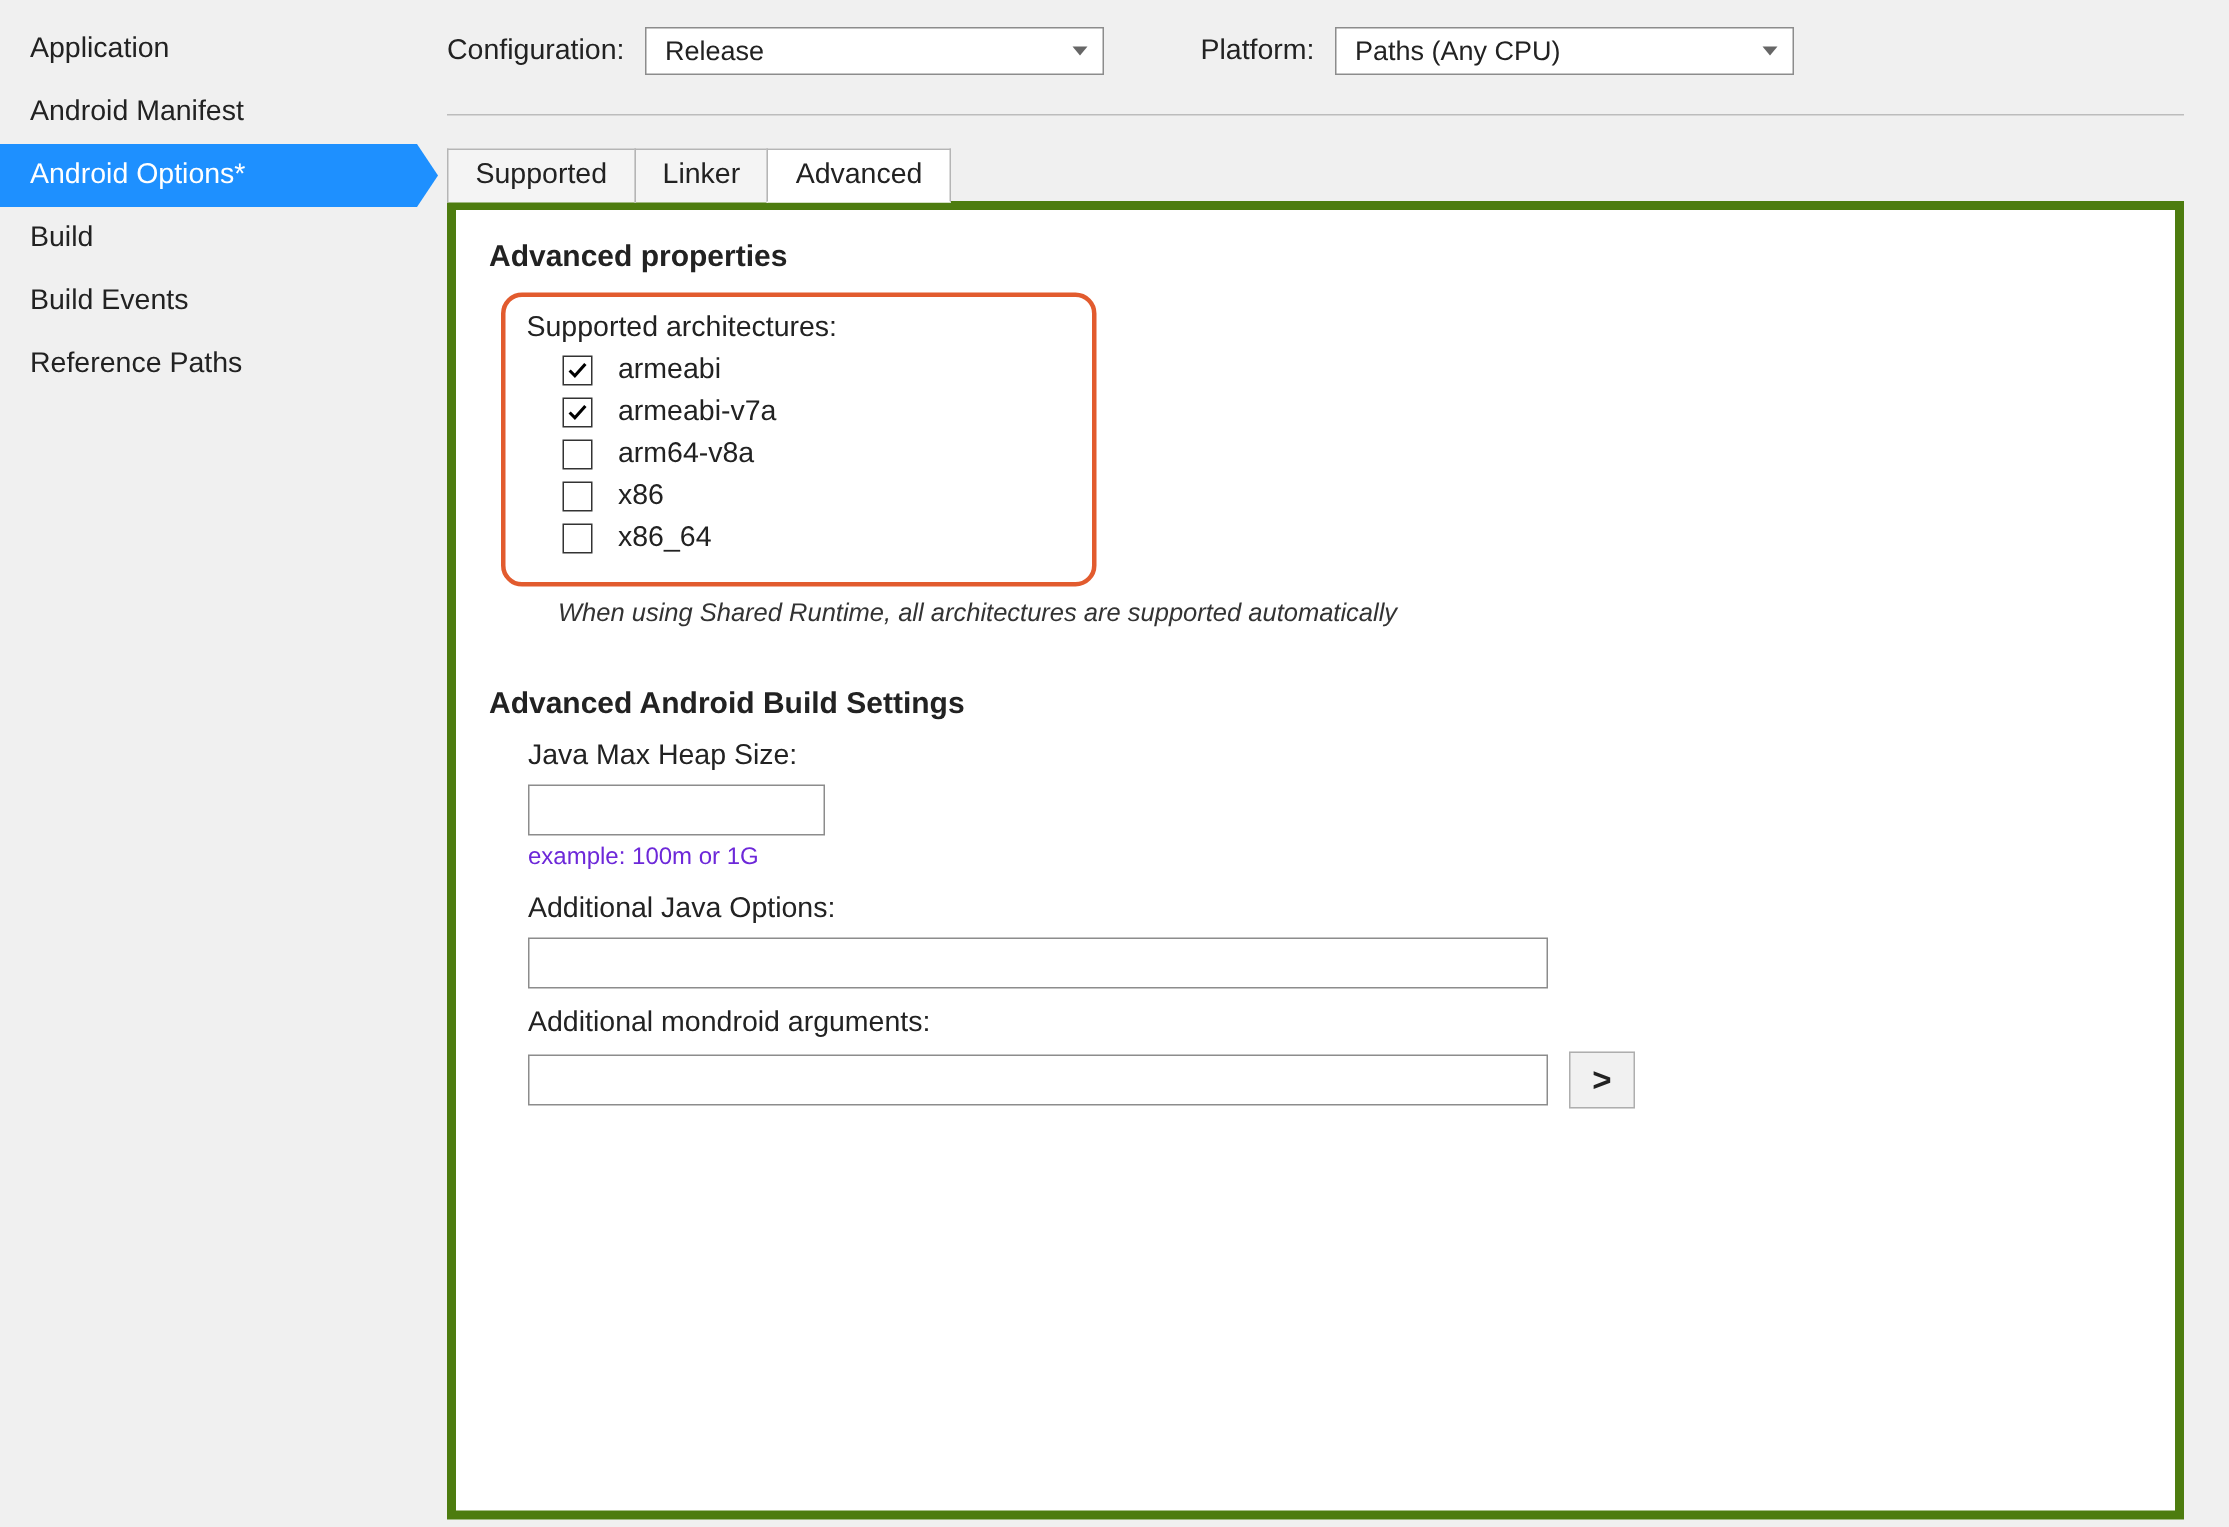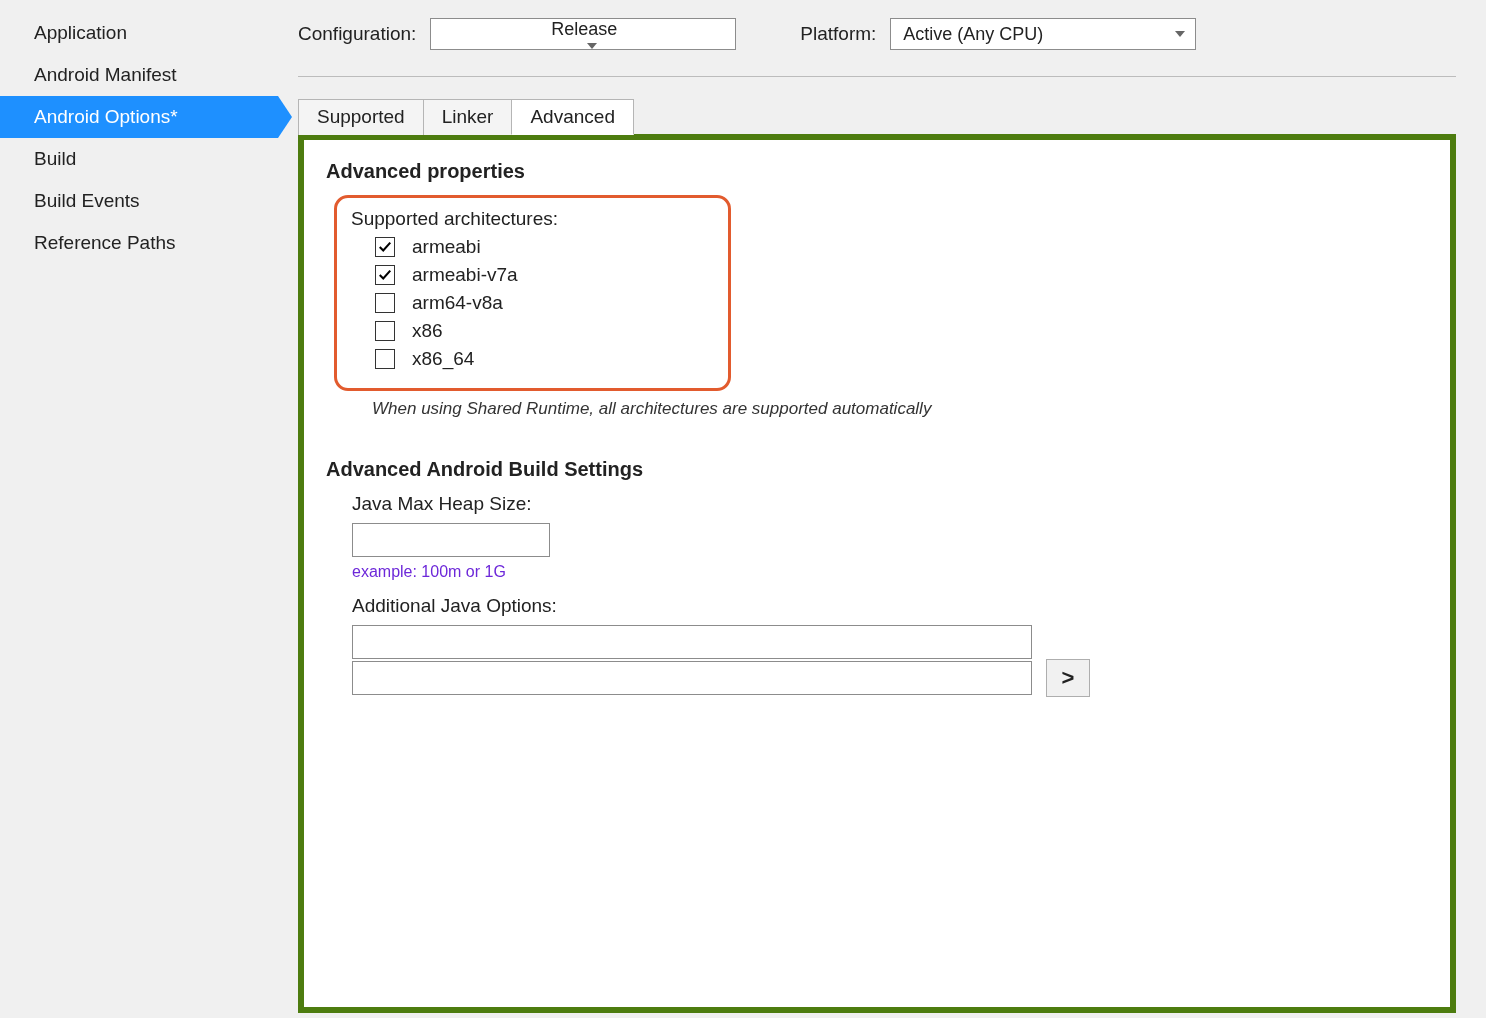--- a/index.html
+++ b/index.html
@@ -18,21 +18,21 @@
     width: 100%;
     height: 100%;
   }
 
   
   .sidebar {
     width: 278px;
     padding-top: 12px;
   }
   .sidebar-item {
-    padding: 10px 0 10px 34px;
+    padding: 10px 0 10px 20px;
     font-size: 19px;
     cursor: pointer;
     position: relative;
     color: #222;
   }
   .sidebar-item.active {
     background: #1e90ff;
     color: #fff;
   }
   .sidebar-item.active::after {
@@ -73,21 +73,21 @@
     font-size: 18px;
     cursor: pointer;
   }
   .select .caret {
     width: 0; height: 0;
     border-left: 5px solid transparent;
     border-right: 5px solid transparent;
     border-top: 6px solid #666;
     margin-left: 16px;
   }
-  .select.config { width: 306px; flex-direction: column; }
+  .select.config { width: 306px; }
   .select.platform { width: 306px; margin-left: 0; }
 
   
   .tabbar {
     display: flex;
     margin-top: 22px;
   }
   .tab {
     border: 1px solid #b5b5b5;
     border-bottom: none;
@@ -217,21 +217,21 @@
 
     <div class="toolbar">
       <span class="toolbar-label">Configuration:</span>
       <span class="select config">
         <span>Release</span>
         <span class="caret"></span>
       </span>
       <span style="width:36px"></span>
       <span class="toolbar-label">Platform:</span>
       <span class="select platform">
-        <span>Active (Any CPU)</span>
+        <span>Paths (Any CPU)</span>
         <span class="caret"></span>
       </span>
     </div>
 
     <div class="tabbar">
       <div class="tab">Supported</div>
       <div class="tab">Linker</div>
       <div class="tab active">Advanced</div>
     </div>
 
@@ -287,20 +287,21 @@
       <div class="section2">
         <div class="section-title">Advanced Android Build Settings</div>
 
         <div class="field-label">Java Max Heap Size:</div>
         <input class="text-input input-small" value="" style="">
         <div class="example-hint">example: 100m or 1G</div>
 
         <div class="field-label">Additional Java Options:</div>
         <input class="text-input input-wide" value="" style="">
 
+        <div class="field-label">Additional mondroid arguments:</div>
         <div class="mondroid-row">
           <input class="text-input input-wide" value="" style="">
           <span class="ellipsis-btn">&gt;</span>
         </div>
       </div>
 
     </div>
   </div>
 </div>
 

